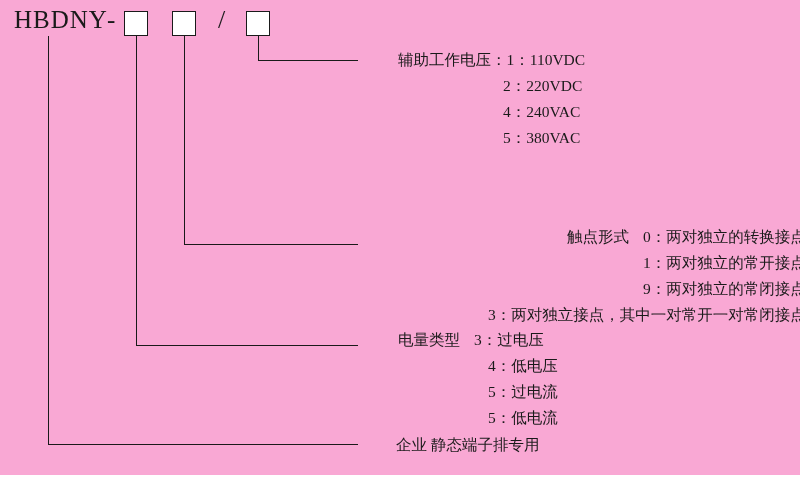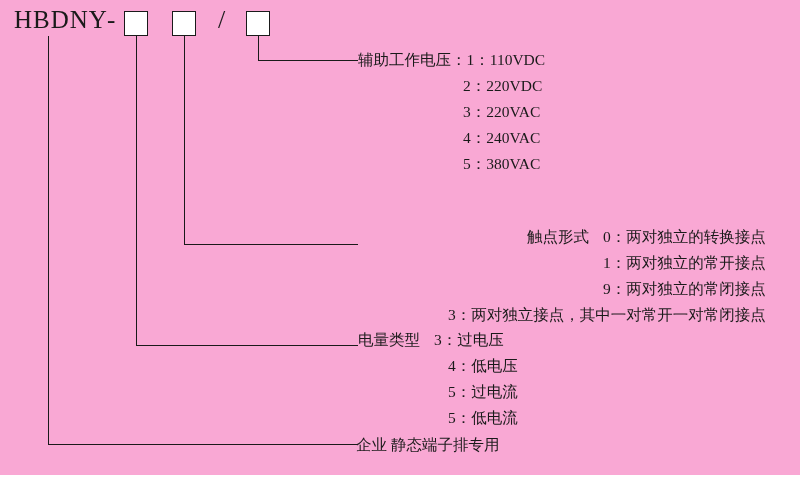--- a/index.html
+++ b/index.html
@@ -57,20 +57,21 @@
   }
   
   .label-block {
     position: absolute;
     font-size: 15.5px;
     line-height: 26px;
     white-space: nowrap;
   }
   .label-block .row {
     white-space: nowrap;
+    margin-left: 40px;
   }
   .star {
     font-size: 14px;
   }
   .lbl-head {
     white-space: nowrap;
   }
   .indent {
     display: inline-block;
   }
@@ -96,21 +97,20 @@
 
   <div class="vline" style="left:136px; top:36px; height:310px;"></div>
   <div class="hline" style="left:136px; top:345px; width:222px;"></div>
 
   <div class="vline" style="left:48px; top:36px; height:409px;"></div>
   <div class="hline" style="left:48px; top:444px; width:310px;"></div>
 
   <div class="label-block" style="left:358px; top:47px;">
     <div class="row"><span class="lbl-head">辅助工作电压：</span><span>1：110VDC</span></div>
     <div class="row"><span class="indent" style="width:105px;"></span><span>2：220VDC</span></div>
-    <div class="row"><span class="indent" style="width:105px;"></span><span>3：220VAC</span></div>
     <div class="row"><span class="indent" style="width:105px;"></span><span>4：240VAC</span></div>
     <div class="row"><span class="indent" style="width:105px;"></span><span>5：380VAC</span></div>
   </div>
 
   <div class="label-block" style="left:358px; top:224px;text-align:right;">
     <div class="row"><span class="lbl-head">触点形式</span><span class="indent" style="width:14px;"></span><span>0：两对独立的转换接点</span></div>
     <div class="row"><span class="indent" style="width:90px;"></span><span>1：两对独立的常开接点</span></div>
     <div class="row"><span class="indent" style="width:90px;"></span><span>9：两对独立的常闭接点</span></div>
     <div class="row"><span class="indent" style="width:90px;"></span><span>3：两对独立接点，其中一对常开一对常闭接点</span></div>
   </div>

